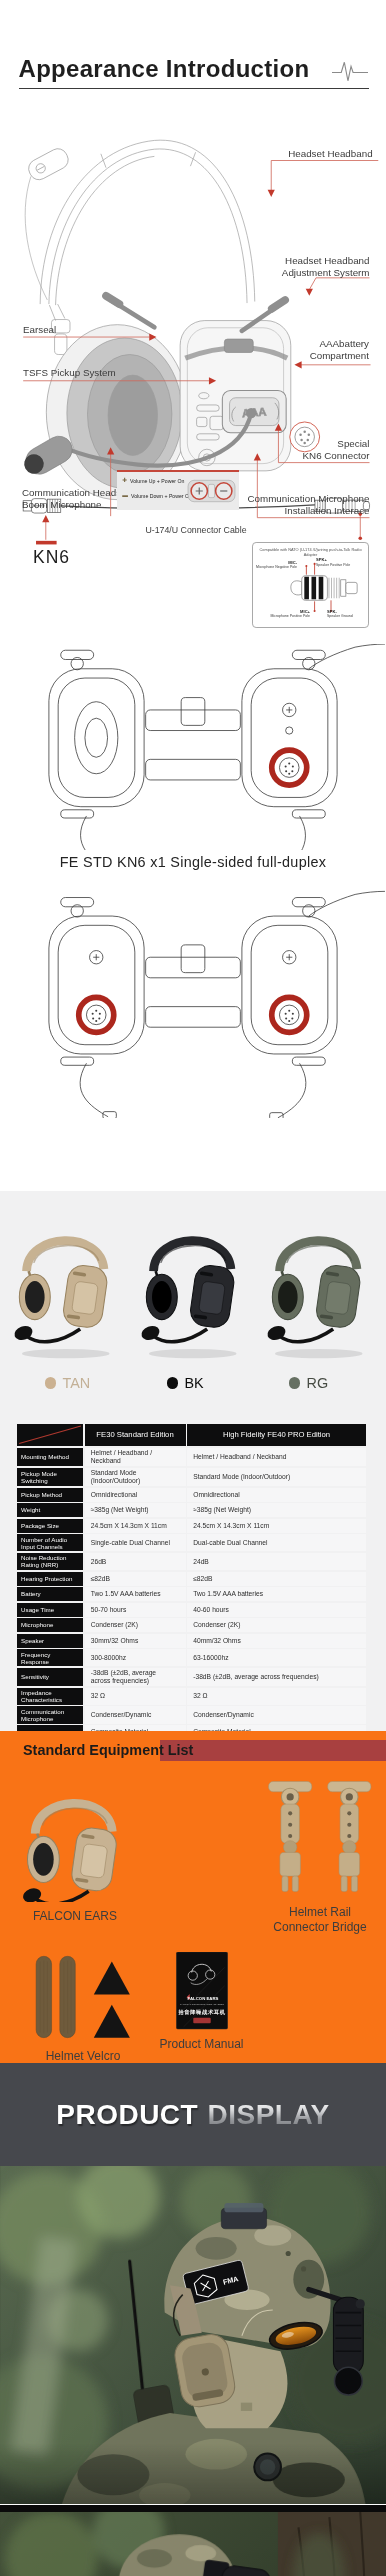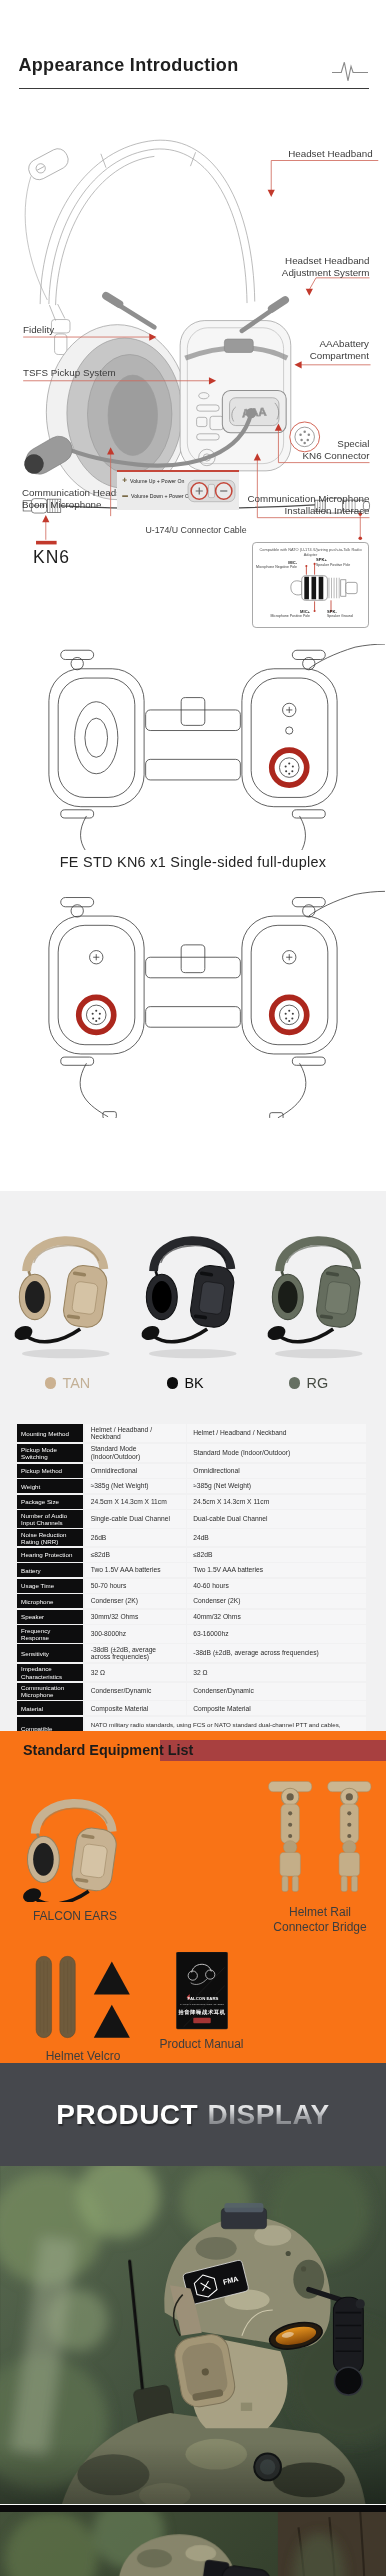--- a/index.html
+++ b/index.html
@@ -1,21 +1,21 @@
 <!DOCTYPE html>
 <html style="font-size:8.2px"><head>
 <meta charset="utf-8">
 <style>
   html,body{margin:0;padding:0;background:#ffffff;}
   #page{position:relative;width:386px;height:3199px;background:#fff;overflow:hidden;
         font-family:"Liberation Sans",sans-serif;color:#333;}
   .sec{position:absolute;left:0;width:386px;}
   
   #sec-header{top:0;height:98px;}
-  .page-title{position:absolute;left:18.5px;top:55px;font-size:18px;font-weight:700;color:#1f1f1f;letter-spacing:0.3px;}
+  .page-title{position:absolute;left:18.5px;top:55px;font-size:24px;font-weight:700;color:#1f1f1f;letter-spacing:0.3px;}
   .title-rule{position:absolute;left:18.5px;top:88px;width:350px;height:1px;background:#3a3a3a;}
   .pulse-icon{position:absolute;right:18.5px;top:60px;}
   
   #sec-diagram{top:98px;height:546px;}
   #sec-diagram svg.art{position:absolute;left:0;top:0;}
   .co{position:absolute;font-size:9.8px;line-height:1.18;color:#3c3c3c;white-space:pre-line;}
   .co.r{text-align:right;}
   .co-headband{right:13.4px;top:50px;}
   .co-adjustment{right:16.5px;top:157px;}
   .co-battery{right:17px;top:240px;}
@@ -226,21 +226,21 @@
         <circle cx="700" cy="808" r="3.5"></circle>
           <circle cx="700" cy="855" r="3.5"></circle>
       </g>
     </svg>
 
     <div class="co co-headband r">Headset Headband</div>
     <div class="co co-adjustment r">Headset Headband
 Adjustment Systerm</div>
     <div class="co co-battery r">AAAbattery
 Compartment</div>
-    <div class="co co-earseal">Fidelity</div>
+    <div class="co co-earseal">Earseal</div>
     <div class="co co-tsfs">TSFS Pickup System</div>
     <div class="co co-boommic">Communication Headset
 Boom Microphone</div>
     <div class="co co-kn6conn r">Special
 KN6 Connector</div>
     <div class="co co-micint r">Communication Microphone
 Installation Interace</div>
 
     <div class="volume-box">
       <div class="vb-row one">
@@ -451,20 +451,29 @@
     <div class="colorway bk">
         <span class="cw-dot"></span>
         <span>BK</span>
       </div>
     <div class="colorway rg">
         <span class="cw-dot"></span>
         <span>RG</span>
       </div>
 
     <div class="spec-table">
+      <div class="thead">
+        <div class="th-corner">
+          <svg width="66" height="21.6" viewBox="0 0 128 42">
+              <line x1="4" y1="38" x2="124" y2="4" stroke="#b0392f" stroke-width="2"></line>
+            </svg>
+        </div>
+        <div class="th-cell th-std">FE30 Standard Edition</div>
+        <div class="th-cell th-pro">High Fidelity FE40 PRO Edition</div>
+      </div>
       <div id="spec-rows">
           <div class="trow">
             <div class="tcell tlabel">Mounting Method</div>
             <div class="tcell tval tv1">Helmet / Headband / Neckband</div>
             <div class="tcell tval tv2">Helmet / Headband / Neckband</div>
           </div>
           <div class="trow">
             <div class="tcell tlabel">Pickup Mode Switching</div>
             <div class="tcell tval tv1">Standard Mode
 (Indoor/Outdoor)</div>

